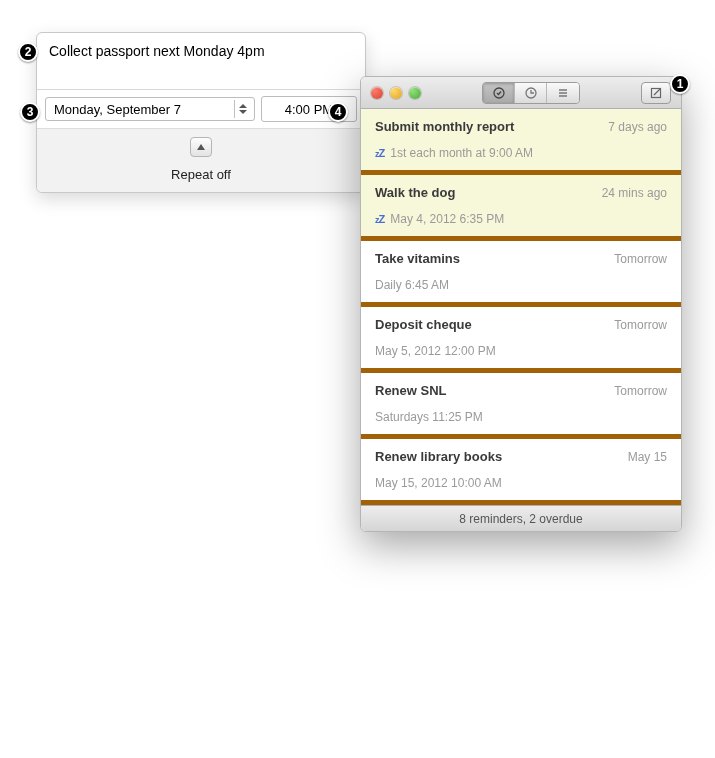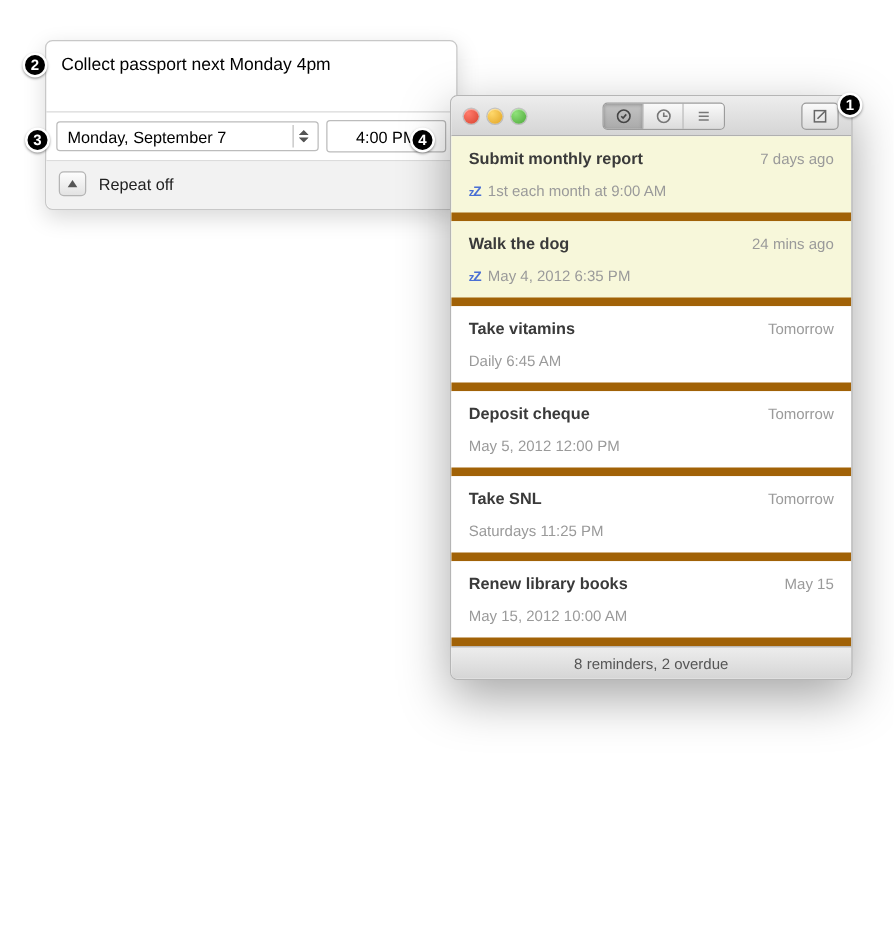--- a/index.html
+++ b/index.html
@@ -64,20 +64,21 @@
   }
   .repeat-row {
     display: flex;
     align-items: center;
     gap: 10px;
     padding: 8px 10px 10px 10px;
     background: #f2f2f2;
     border-top: 1px solid #dcdcdc;
     border-bottom-left-radius: 6px;
     border-bottom-right-radius: 6px;
+    flex-direction: column;
   }
   .disclosure-btn {
     width: 22px;
     height: 20px;
     border: 1px solid #b5b5b5;
     border-radius: 4px;
     background: linear-gradient(#fdfdfd,#e3e3e3);
     display:flex; align-items:center; justify-content:center;
   }
   .repeat-label { font-size: 13px; color: #222; }
@@ -130,21 +131,21 @@
   .compose-btn{
     width: 30px; height:22px;
     border:1px solid #9c9c9c; border-radius:4px;
     background: linear-gradient(#fafafa,#dcdcdc);
     display:flex; align-items:center; justify-content:center;
   }
 
   .list{}
   .item{
     padding: 10px 14px 10px 14px;
-    border-bottom: 7px solid #a16207;
+    border-bottom: 5px solid #a16207;
     background:#fff;
   }
   .item.overdue{
     background: #f7f7da;
   }
   .item-top{
     display:flex; justify-content:space-between; align-items:baseline;
   }
   .item-title{font-size:13px; color:#3a3a3a; font-weight:600;}
   .item-due{font-size:12px; color:#9a9a9a;}
@@ -275,21 +276,21 @@
         <div class="item-top">
           <span class="item-title">Deposit cheque</span>
           <span class="item-due">Tomorrow</span>
         </div>
         <div class="item-sub">
           <span>May 5, 2012 12:00 PM</span>
         </div>
       </div>
       <div class="item">
         <div class="item-top">
-          <span class="item-title">Take SNL</span>
+          <span class="item-title">Renew SNL</span>
           <span class="item-due">Tomorrow</span>
         </div>
         <div class="item-sub">
           <span>Saturdays 11:25 PM</span>
         </div>
       </div>
       <div class="item">
         <div class="item-top">
           <span class="item-title">Renew library books</span>
           <span class="item-due">May 15</span>

